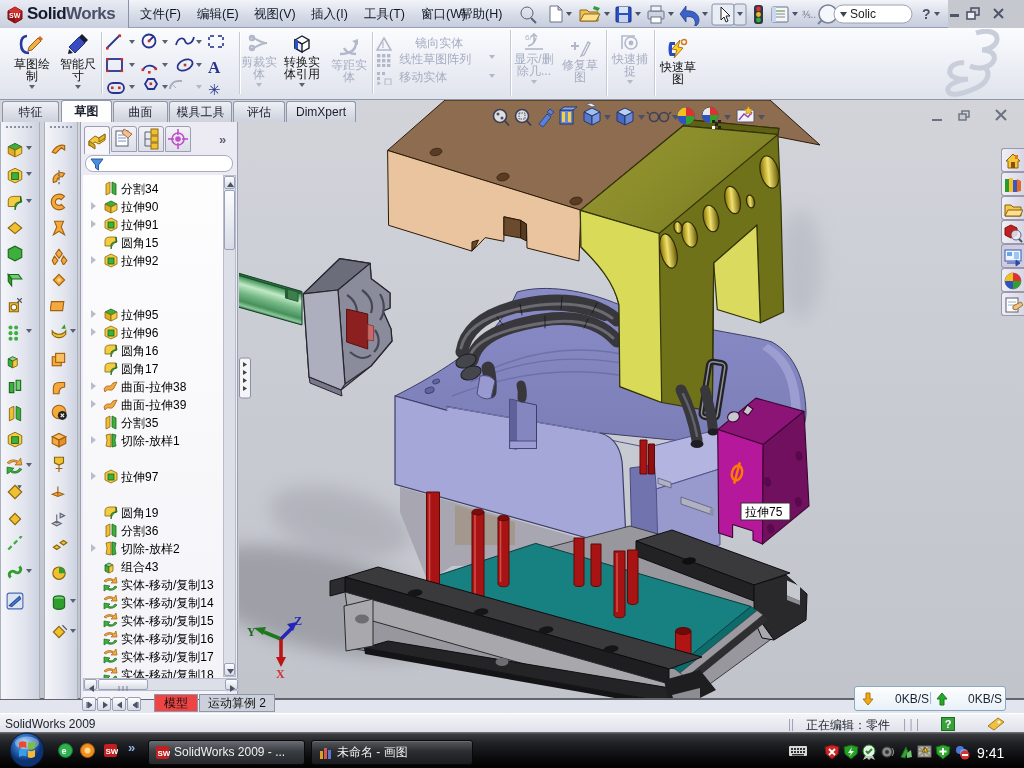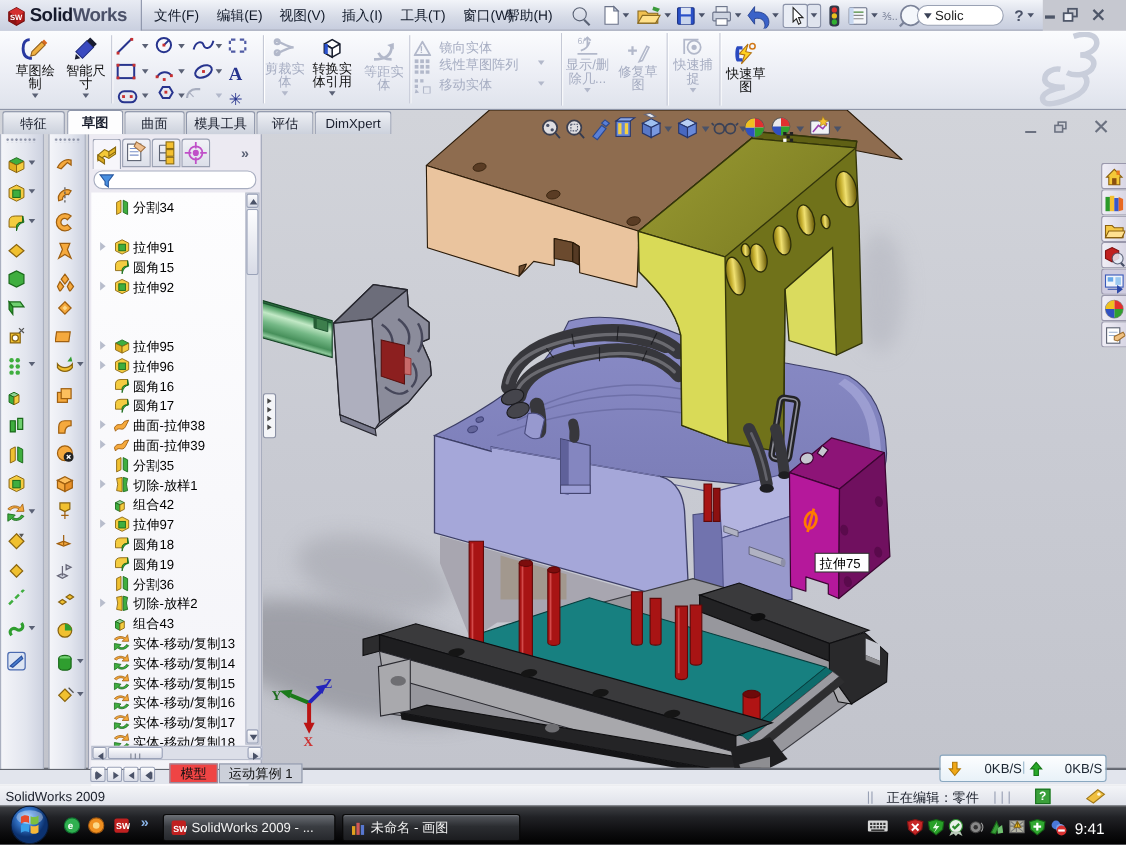--- a/index.html
+++ b/index.html
@@ -589,21 +589,21 @@
     <svg class="ricon" width="26" height="20" viewBox="0 0 26 20">
         <path d="M4,16 c10,0 16,-4 16,-12 m0,12 c-6,0 -10,-2 -12,-6" stroke="#b2b8ca" stroke-width="2.4" fill="none"></path>
         <path d="M16,3 l6,-2 0,6z" fill="#b2b8ca"></path>
       </svg>
     等距实<br>体
   </div>
   <div class="rsep" style="left:372px"></div>
   <div class="minirow" style="left:376px;top:8px"><svg class="mi" width="16" height="14" viewBox="0 0 16 14">
         <path d="M8,1 L15,13 1,13Z" fill="none" stroke="#b2b8ca" stroke-width="1.6"></path>
         <text x="5.5" y="11" font-size="9" fill="#b2b8ca" font-weight="bold">!</text>
-      </svg> <span style="margin-left:4px">镜向实体</span></div>
+      </svg> <span style="margin-left:20px">镜向实体</span></div>
   <div class="minirow" style="left:376px;top:24px"><svg class="mi" width="16" height="14" viewBox="0 0 16 14">
         <g fill="#b2b8ca">
           <rect x="1" y="1" width="3.4" height="3.4"></rect>
           <rect x="6" y="1" width="3.4" height="3.4"></rect>
           <rect x="11" y="1" width="3.4" height="3.4"></rect>
           <rect x="1" y="6" width="3.4" height="3.4"></rect>
           <rect x="6" y="6" width="3.4" height="3.4"></rect>
           <rect x="11" y="6" width="3.4" height="3.4"></rect>
           <rect x="1" y="11" width="3.4" height="3.4"></rect>
           <rect x="6" y="11" width="3.4" height="3.4"></rect>
@@ -870,50 +870,59 @@
         <path d="M1,1 h12 l-4.5,6 0,5 -3,-2 0,-3z" fill="#4a90e0" stroke="#2858a0"></path>
       </svg></div>
   <div id="tree">
       <div class="trow" style="top:4px">
         <svg width="16" height="16" viewBox="0 0 16 16">
           <path d="M3,4 L7,2 7,13 3,15Z" fill="#f0c030" stroke="#8a6510" stroke-width="0.8"></path>
           <path d="M9,2 L13,4 13,15 9,13Z" fill="#3fae3f" stroke="#1a6a1a" stroke-width="0.8"></path>
         </svg>
         <em>分割34</em>
       </div>
-      <div class="trow" style="top:40px">
-        <i class="ar"></i>
-        <svg width="16" height="16" viewBox="0 0 16 16">
-          <path d="M2,5 L8,2 14,5 14,12 8,15 2,12Z" fill="#f4cc40" stroke="#8a6510" stroke-width="0.8"></path>
-          <rect x="5" y="6" width="6" height="6" fill="#3fae3f" stroke="#1a6a1a" stroke-width="0.8"></rect>
-        </svg>
-        <em>拉伸91</em>
-      </div>
-      <div class="trow" style="top:58px">
-        <svg width="16" height="16" viewBox="0 0 16 16">
-          <path d="M2,12 L2,7 Q2,3 7,3 L13,3 13,8 Q8,8 8,12Z" fill="#f4cc40" stroke="#8a6510" stroke-width="0.8"></path>
-          <path d="M13,3 L13,8 Q8,8 8,12 L8,15 Q9,9 14,8z" fill="#3fae3f" stroke="#1a6a1a" stroke-width="0.8"></path>
-        </svg>
-        <em>圆角15</em>
-      </div>
-      <div class="trow" style="top:76px">
-        <i class="ar"></i>
-        <svg width="16" height="16" viewBox="0 0 16 16">
-          <path d="M2,5 L8,2 14,5 14,12 8,15 2,12Z" fill="#f4cc40" stroke="#8a6510" stroke-width="0.8"></path>
-          <rect x="5" y="6" width="6" height="6" fill="#3fae3f" stroke="#1a6a1a" stroke-width="0.8"></rect>
-        </svg>
-        <em>拉伸92</em>
-      </div>
-      <div class="trow" style="top:130px">
+      <div class="trow" style="top:22px">
         <i class="ar"></i>
         <svg width="16" height="16" viewBox="0 0 16 16">
           <path d="M2,6 L8,3 14,6 8,9Z" fill="#3fae3f" stroke="#1a6a1a" stroke-width="0.8"></path>
           <path d="M2,6 L8,9 8,15 2,12Z" fill="#e0ae20" stroke="#8a6510" stroke-width="0.8"></path>
           <path d="M8,9 L14,6 14,12 8,15Z" fill="#f4cc40" stroke="#8a6510" stroke-width="0.8"></path>
         </svg>
+        <em>拉伸90</em>
+      </div>
+      <div class="trow" style="top:40px">
+        <i class="ar"></i>
+        <svg width="16" height="16" viewBox="0 0 16 16">
+          <path d="M2,5 L8,2 14,5 14,12 8,15 2,12Z" fill="#f4cc40" stroke="#8a6510" stroke-width="0.8"></path>
+          <rect x="5" y="6" width="6" height="6" fill="#3fae3f" stroke="#1a6a1a" stroke-width="0.8"></rect>
+        </svg>
+        <em>拉伸91</em>
+      </div>
+      <div class="trow" style="top:58px">
+        <svg width="16" height="16" viewBox="0 0 16 16">
+          <path d="M2,12 L2,7 Q2,3 7,3 L13,3 13,8 Q8,8 8,12Z" fill="#f4cc40" stroke="#8a6510" stroke-width="0.8"></path>
+          <path d="M13,3 L13,8 Q8,8 8,12 L8,15 Q9,9 14,8z" fill="#3fae3f" stroke="#1a6a1a" stroke-width="0.8"></path>
+        </svg>
+        <em>圆角15</em>
+      </div>
+      <div class="trow" style="top:76px">
+        <i class="ar"></i>
+        <svg width="16" height="16" viewBox="0 0 16 16">
+          <path d="M2,5 L8,2 14,5 14,12 8,15 2,12Z" fill="#f4cc40" stroke="#8a6510" stroke-width="0.8"></path>
+          <rect x="5" y="6" width="6" height="6" fill="#3fae3f" stroke="#1a6a1a" stroke-width="0.8"></rect>
+        </svg>
+        <em>拉伸92</em>
+      </div>
+      <div class="trow" style="top:130px">
+        <i class="ar"></i>
+        <svg width="16" height="16" viewBox="0 0 16 16">
+          <path d="M2,6 L8,3 14,6 8,9Z" fill="#3fae3f" stroke="#1a6a1a" stroke-width="0.8"></path>
+          <path d="M2,6 L8,9 8,15 2,12Z" fill="#e0ae20" stroke="#8a6510" stroke-width="0.8"></path>
+          <path d="M8,9 L14,6 14,12 8,15Z" fill="#f4cc40" stroke="#8a6510" stroke-width="0.8"></path>
+        </svg>
         <em>拉伸95</em>
       </div>
       <div class="trow" style="top:148px">
         <i class="ar"></i>
         <svg width="16" height="16" viewBox="0 0 16 16">
           <path d="M2,5 L8,2 14,5 14,12 8,15 2,12Z" fill="#f4cc40" stroke="#8a6510" stroke-width="0.8"></path>
           <rect x="5" y="6" width="6" height="6" fill="#3fae3f" stroke="#1a6a1a" stroke-width="0.8"></rect>
         </svg>
         <em>拉伸96</em>
       </div>
@@ -953,42 +962,27 @@
         <em>分割35</em>
       </div>
       <div class="trow" style="top:256px">
         <i class="ar"></i>
         <svg width="16" height="16" viewBox="0 0 16 16">
           <path d="M3,3 L8,2 8,15 3,14 Q5,8 3,3Z" fill="#f0c030" stroke="#8a6510" stroke-width="0.8"></path>
           <path d="M9,2 L13,3 Q11,8 13,14 L9,15Z" fill="#3fae3f" stroke="#1a6a1a" stroke-width="0.8"></path>
         </svg>
         <em>切除-放样1</em>
       </div>
-      <div class="trow" style="top:274px">
-        <svg width="16" height="16" viewBox="0 0 16 16">
-          <path d="M2,7 L6,5 10,7 6,9Z" fill="#8fd08f" stroke="#1a6a1a" stroke-width="0.8"></path>
-          <path d="M2,7 L6,9 6,15 2,13Z" fill="#3fae3f" stroke="#1a6a1a" stroke-width="0.8"></path>
-          <path d="M6,9 L10,7 10,13 6,15Z" fill="#f4cc40" stroke="#8a6510" stroke-width="0.8"></path>
-        </svg>
-        <em>组合42</em>
-      </div>
       <div class="trow" style="top:292px">
         <i class="ar"></i>
         <svg width="16" height="16" viewBox="0 0 16 16">
           <path d="M2,5 L8,2 14,5 14,12 8,15 2,12Z" fill="#f4cc40" stroke="#8a6510" stroke-width="0.8"></path>
           <rect x="5" y="6" width="6" height="6" fill="#3fae3f" stroke="#1a6a1a" stroke-width="0.8"></rect>
         </svg>
         <em>拉伸97</em>
-      </div>
-      <div class="trow" style="top:310px">
-        <svg width="16" height="16" viewBox="0 0 16 16">
-          <path d="M2,12 L2,7 Q2,3 7,3 L13,3 13,8 Q8,8 8,12Z" fill="#f4cc40" stroke="#8a6510" stroke-width="0.8"></path>
-          <path d="M13,3 L13,8 Q8,8 8,12 L8,15 Q9,9 14,8z" fill="#3fae3f" stroke="#1a6a1a" stroke-width="0.8"></path>
-        </svg>
-        <em>圆角18</em>
       </div>
       <div class="trow" style="top:328px">
         <svg width="16" height="16" viewBox="0 0 16 16">
           <path d="M2,12 L2,7 Q2,3 7,3 L13,3 13,8 Q8,8 8,12Z" fill="#f4cc40" stroke="#8a6510" stroke-width="0.8"></path>
           <path d="M13,3 L13,8 Q8,8 8,12 L8,15 Q9,9 14,8z" fill="#3fae3f" stroke="#1a6a1a" stroke-width="0.8"></path>
         </svg>
         <em>圆角19</em>
       </div>
       <div class="trow" style="top:346px">
         <svg width="16" height="16" viewBox="0 0 16 16">
@@ -1090,21 +1084,21 @@
   <div class="sbtn" style="left:15px;top:3px;width:14px;height:14px"><svg width="14" height="14">
         <path d="M10,7 l-5,-3.5 0,7z" fill="#4a5268"></path>
       </svg></div>
   <div class="sbtn" style="left:30px;top:3px;width:14px;height:14px"><svg width="14" height="14">
         <path d="M4,7 l5,-3.5 0,7z" fill="#4a5268"></path>
       </svg></div>
   <div class="sbtn" style="left:45px;top:3px;width:14px;height:14px"><svg width="14" height="14">
         <path d="M5,7 l4,-3 0,6z M10,4 v6" stroke="#4a5268" fill="#4a5268"></path>
       </svg></div>
   <div class="mtab act" style="left:72px;width:44px">模型</div>
-  <div class="mtab" style="left:117px;width:76px">运动算例 1</div>
+  <div class="mtab" style="left:117px;width:76px">运动算例 2</div>
 </div>
 
 <div id="status" class="ab">
   <span class="ab" style="left:5px;top:3px">SolidWorks 2009</span>
   <span class="ab" style="left:788px;top:3px;color:#98a0b4">||</span>
   <span class="ab" style="left:806px;top:3px">正在编辑：零件</span>
   <span class="ab" style="left:903px;top:3px;color:#98a0b4">| | |</span>
   <span class="ab" style="left:941px;top:2.5px;width:14px;height:14px;background:#3aa03a;border:1px solid #1a7020;color:#fff;font-size:11px;font-weight:bold;text-align:center;line-height:13px">?</span>
   <svg class="ab" style="left:986px;top:2px" width="20" height="15" viewBox="0 0 20 15">
       <path d="M2,10 L12,2 l6,4 -10,8z" fill="#f0c040" stroke="#a07818"></path>

